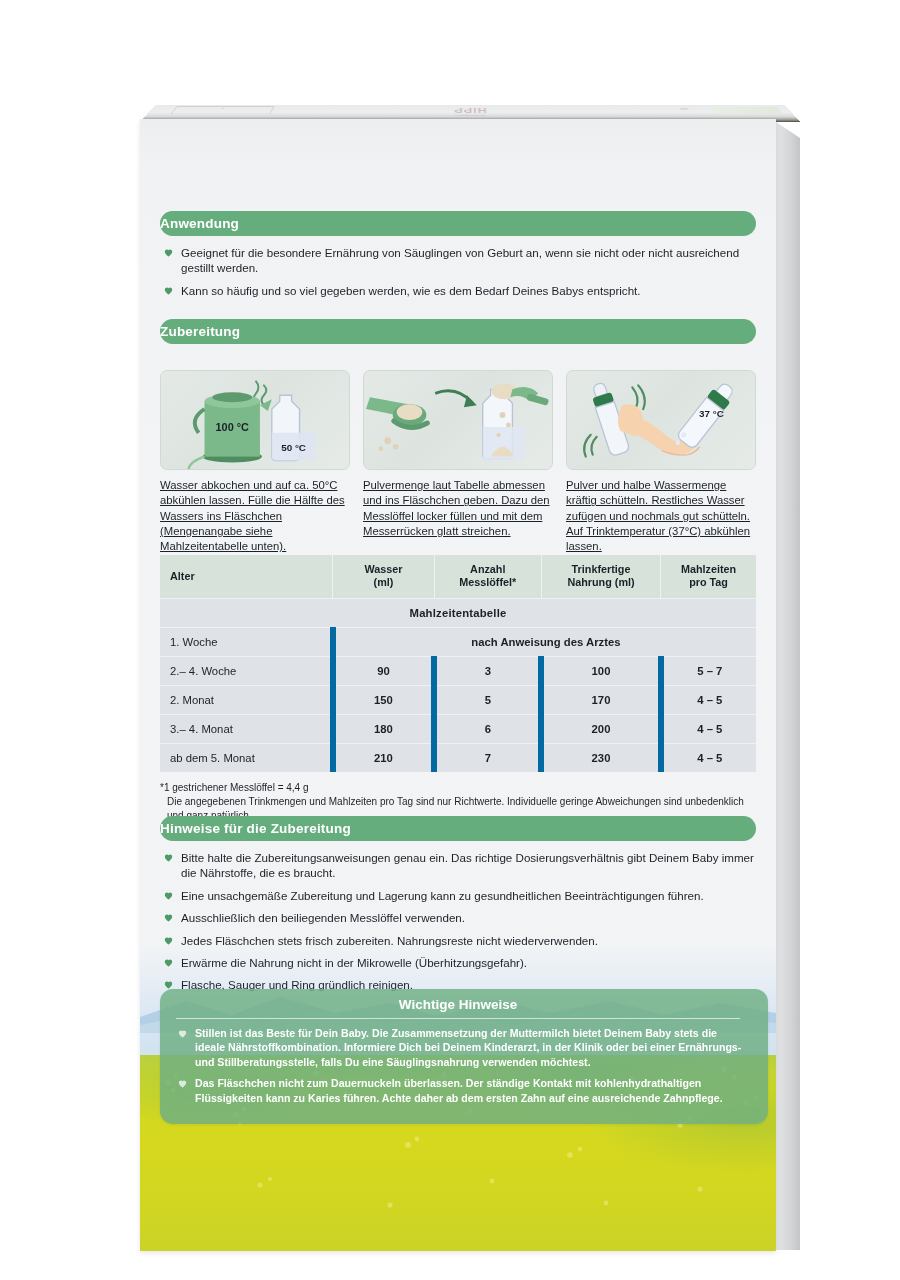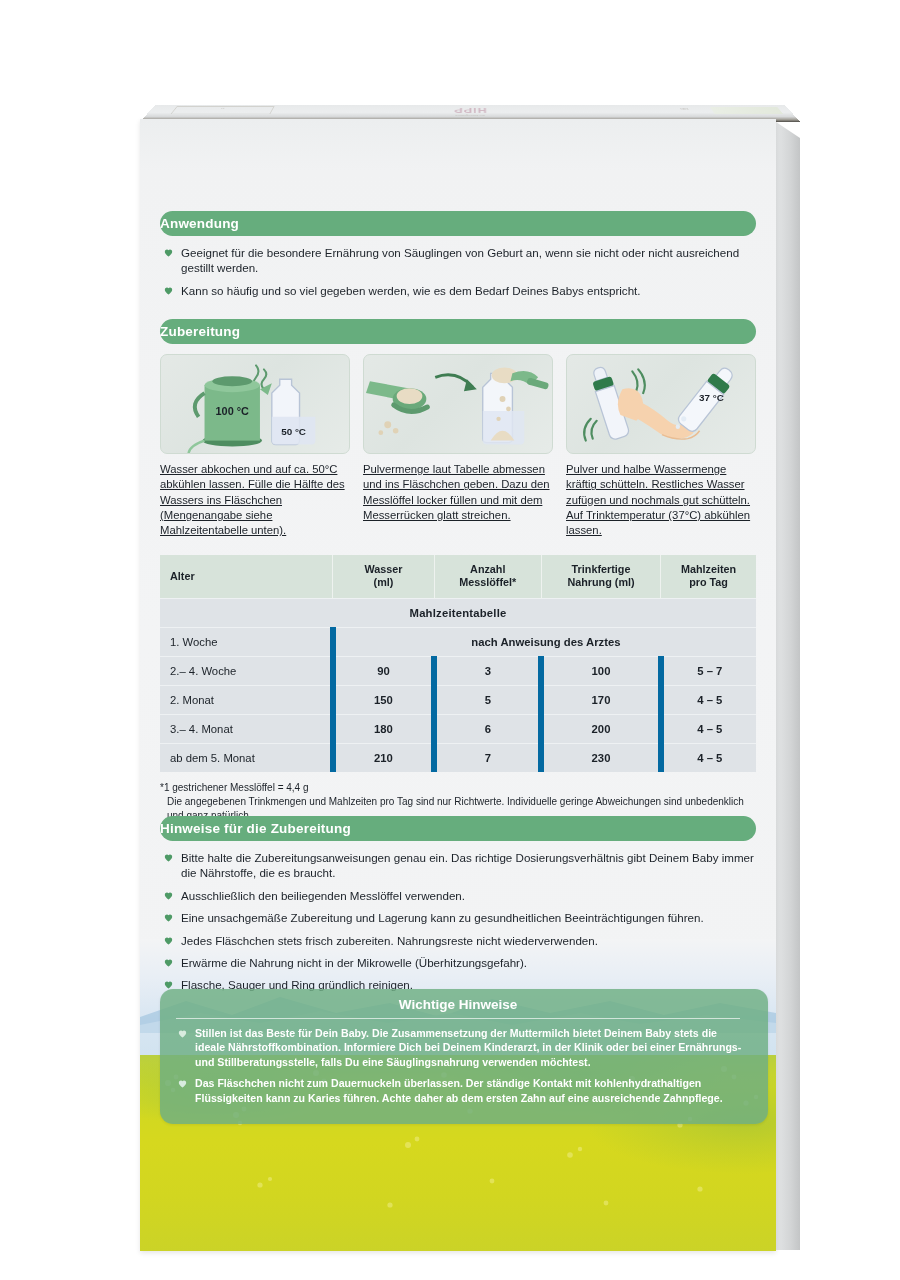--- a/index.html
+++ b/index.html
@@ -55,21 +55,21 @@
 
   
   .blist{margin:9px 0 0 0;padding:0;list-style:none;}
   .blist li{display:flex;align-items:flex-start;margin-bottom:7px;}
   .heart{flex:0 0 auto;width:11px;height:11px;margin:2px 7px 0 3px;color:#4e9a66;}
   .heart svg{display:block;width:11px;height:11px;}
   .btxt{font-size:11.6px;line-height:1.33;color:#1b2128;}
 
   
   .panels{display:flex;gap:13px;margin-top:10px;}
-  .panel{flex:1;}
+  .panel{flex:1;margin-top:16px;}
   .pic{height:98px;border:1px solid #cfdbd2;border-radius:7px;
     background:linear-gradient(135deg,#e4e9e6 0%,#dde4e0 45%,#e6ebe8 100%);
     position:relative;overflow:hidden;}
   .pic svg{position:absolute;inset:0;width:100%;height:100%;}
   .pcap{font-size:11.3px;line-height:1.36;color:#1b2128;margin-top:8px;text-decoration:underline;}
 
   
   .tbl{margin-top:0;border-collapse:collapse;width:100%;table-layout:fixed;}
   .tbl th,.tbl td{padding:0;}
   .thead-bar td{background:#6bb082;color:#fff;font-size:13.5px;font-weight:bold;
@@ -371,29 +371,29 @@
                 </svg>
               </span>
             <span class="btxt">Bitte halte die Zubereitungsanweisungen genau ein. Das richtige Dosierungsverhältnis gibt Deinem Baby immer die Nährstoffe, die es braucht.</span>
           </li>
           <li>
             <span class="heart">
                 <svg viewBox="0 0 24 24">
                   <path fill="currentColor" d="M12 21s-8-5.2-8-10.4A4.6 4.6 0 0 1 12 7a4.6 4.6 0 0 1 8 3.6C20 15.8 12 21 12 21z"></path>
                 </svg>
               </span>
+            <span class="btxt">Eine unsachgemäße Zubereitung und Lagerung kann zu gesundheitlichen Beeinträchtigungen führen.</span>
+          </li>
+          <li>
+            <span class="heart">
+                <svg viewBox="0 0 24 24">
+                  <path fill="currentColor" d="M12 21s-8-5.2-8-10.4A4.6 4.6 0 0 1 12 7a4.6 4.6 0 0 1 8 3.6C20 15.8 12 21 12 21z"></path>
+                </svg>
+              </span>
             <span class="btxt">Ausschließlich den beiliegenden Messlöffel verwenden.</span>
-          </li>
-          <li>
-            <span class="heart">
-                <svg viewBox="0 0 24 24">
-                  <path fill="currentColor" d="M12 21s-8-5.2-8-10.4A4.6 4.6 0 0 1 12 7a4.6 4.6 0 0 1 8 3.6C20 15.8 12 21 12 21z"></path>
-                </svg>
-              </span>
-            <span class="btxt">Eine unsachgemäße Zubereitung und Lagerung kann zu gesundheitlichen Beeinträchtigungen führen.</span>
           </li>
           <li>
             <span class="heart">
                 <svg viewBox="0 0 24 24">
                   <path fill="currentColor" d="M12 21s-8-5.2-8-10.4A4.6 4.6 0 0 1 12 7a4.6 4.6 0 0 1 8 3.6C20 15.8 12 21 12 21z"></path>
                 </svg>
               </span>
             <span class="btxt">Jedes Fläschchen stets frisch zubereiten. Nahrungsreste nicht wiederverwenden.</span>
           </li>
           <li>

